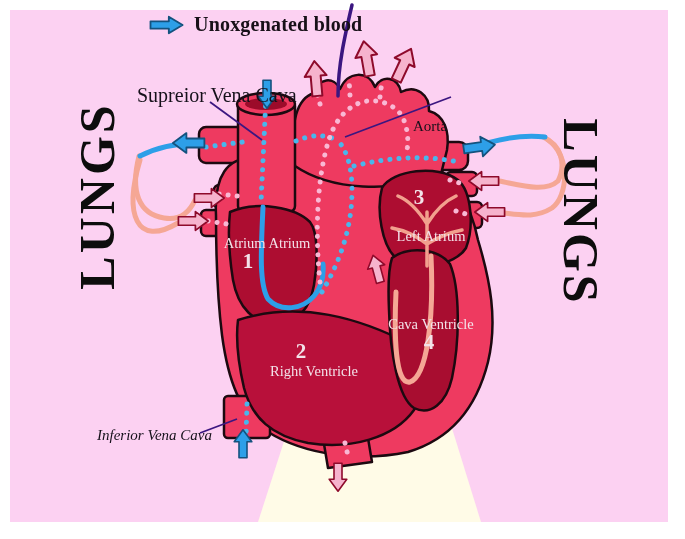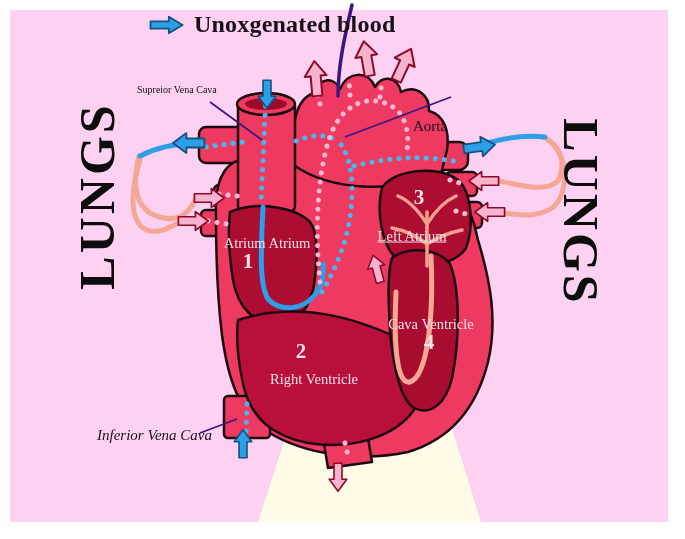--- a/index.html
+++ b/index.html
@@ -2,37 +2,37 @@
 <html><head>
 <meta charset="utf-8">
 <style>
   html,body{margin:0;padding:0;background:#fff;}
   .stage{position:relative;width:685px;height:539px;background:#ffffff;overflow:hidden;
          font-family:"Liberation Serif", serif;}
   .bg{position:absolute;left:10px;top:10px;width:658px;height:512px;background:#fcd1f2;}
   svg.art{position:absolute;left:0;top:0;width:685px;height:539px;}
   .legend{position:absolute;left:148px;top:13px;display:flex;flex-direction:column;gap:1px;}
   .legend-row{display:flex;align-items:center;gap:8px;height:23px;}
-  .legend-text{font-weight:bold;font-size:24px;color:#181018;letter-spacing:0.2px;}
+  .legend-text{font-weight:bold;font-size:20px;color:#181018;letter-spacing:0.2px;}
   .lungs{position:absolute;font-weight:bold;font-size:50px;color:#0d0d0d;letter-spacing:3px;white-space:nowrap;}
   .lungs-left{left:97px;top:196px;transform:translate(-50%,-50%) rotate(-90deg);}
   .lungs-right{left:581px;top:212px;transform:translate(-50%,-50%) rotate(90deg);}
-  .vlabel{position:absolute;font-size:10px;color:#15101a;white-space:nowrap;}
+  .vlabel{position:absolute;font-size:20px;color:#15101a;white-space:nowrap;}
   .svc-label{left:137px;top:84px;}
   .aorta-label{left:413px;top:79px;font-size:15px;margin-top:39px;}
   .ivc-label{left:97px;top:427px;font-size:15px;font-style:italic;}
   .chlabel{position:absolute;color:#f3e2e9;white-space:nowrap;transform:translate(-50%,-50%);}
   .chname{font-size:14.5px;}
   .chnum{font-size:21px;font-weight:bold;}
   .ra-name{left:267px;top:243px;}
   .ra-num{left:248px;top:261px;}
   .rv-num{left:301px;top:351px;}
-  .rv-name{left:314px;top:371px;margin-top:8px;}
+  .rv-name{left:314px;top:371px;}
   .la-num{left:419px;top:197px;}
-  .la-name{left:412px;top:236px;text-decoration:underline;}
+  .la-name{left:431px;top:236px;}
   .lv-name{left:431px;top:324px;}
   .lv-num{left:429px;top:342px;}
 </style>
 </head>
 <body>
 
 <div class="stage">
   <div class="bg"></div>
 
   <svg class="art" viewBox="0 0 685 539">

